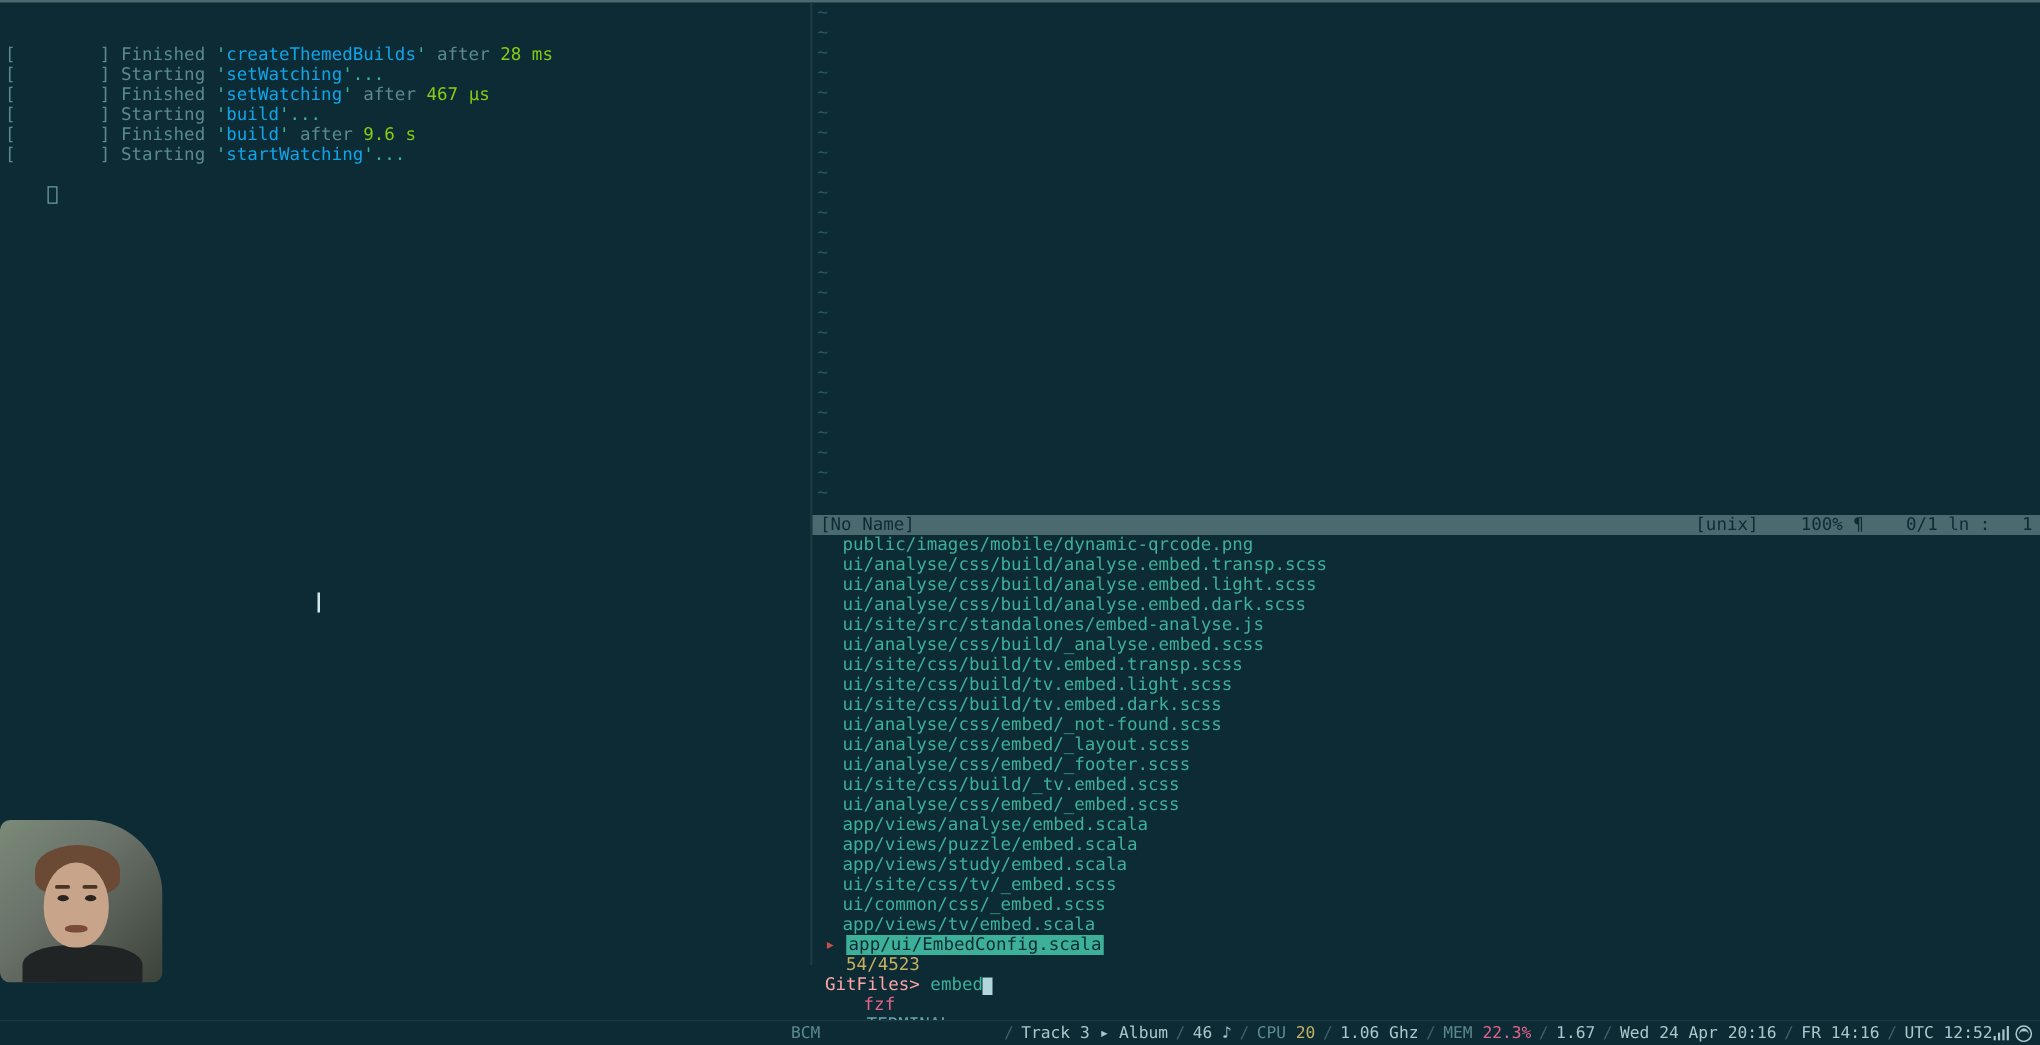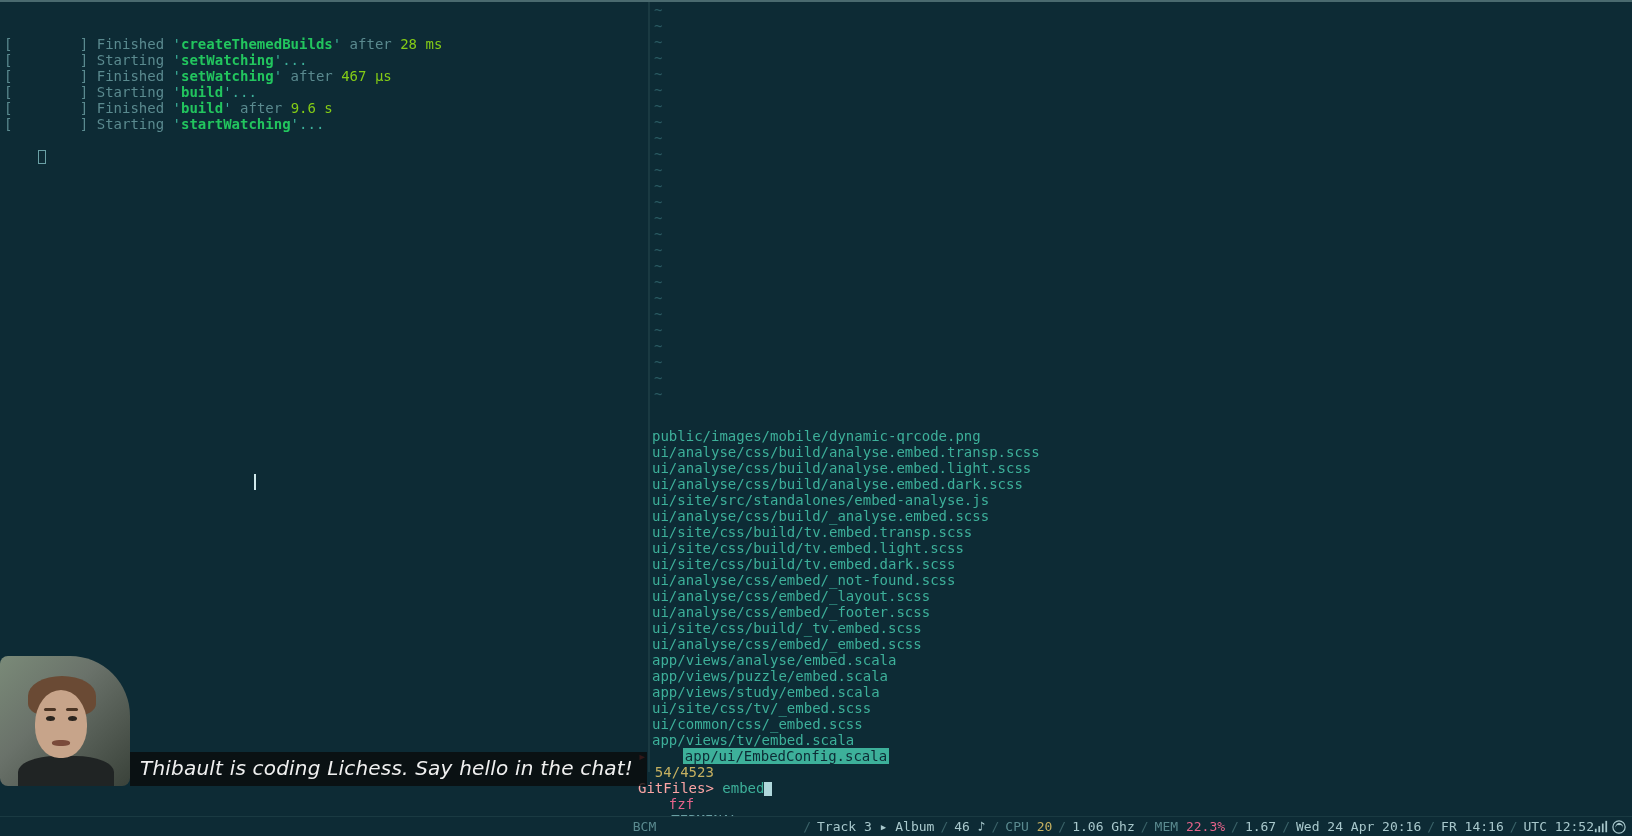--- a/index.html
+++ b/index.html
@@ -52,51 +52,50 @@
 }
 .tilde-col {
   white-space: pre;
   color: #2a5a62;
   padding-left: 4px;
 }
 .log-line { white-space: pre; }
 .green { color: #3db09a; }
 .dim   { color: #5a8a8f; }
 .pink  { color: #84cc16; }
-.blue  { color: #22c55e; font-weight: bold; }
+.blue  { color: #0ea5e9; }
 .cursor-box { display: inline-block; width: 8px; height: 14px; border: 1px solid #6aa0a5; vertical-align: middle; }
 
 .vim-status {
   position: absolute;
   top: 410px;
   left: 0; right: 0;
   height: 16px;
   background: #4a6a6f;
   color: #0d2b35;
   padding: 0 6px;
   display: flex;
   white-space: pre;
 }
 .vim-status .sp { flex: 1; }
 
 .fzf-list {
   position: absolute;
   top: 426px;
   left: 0; right: 0;
   bottom: 0;
-  padding-left: 2px;
+  padding-left: 24px;
   white-space: pre;
 }
 .fzf-line { color: #3db09a; height: 16px; }
 .fzf-selected {
   color: #0d2b35;
   background: #3db09a;
   display: inline-block;
   padding: 0 2px;
-  margin-left: 28px;
 }
 .fzf-marker { color: #c94f4f; }
 .fzf-count { color: #c5b060; }
 .fzf-prompt-line { color: #3db09a; }
 .fzf-prompt-label { color: #fca5a5; }
 .fzf-input-cursor {
   display: inline-block;
   width: 8px; height: 14px;
   background: #b0d8dc;
   vertical-align: text-bottom;
@@ -255,37 +254,45 @@
 ~
 ~
 ~
 ~
 ~
 ~
 ~
 ~
 </div>
 
+    <div class="vim-status">
+      <span>[No Name]</span>
+      <span class="sp"></span>
+      <span>[unix]</span>
+      <span>    </span>
+      <span>100% ¶</span>
+      <span>    </span>
+      <span>0/1 ln :   1</span>
+    </div>
 
     <div class="fzf-list" id="fzf-files"><div class="fzf-line">public/images/mobile/dynamic-qrcode.png</div><div class="fzf-line">ui/analyse/css/build/analyse.embed.transp.scss</div><div class="fzf-line">ui/analyse/css/build/analyse.embed.light.scss</div><div class="fzf-line">ui/analyse/css/build/analyse.embed.dark.scss</div><div class="fzf-line">ui/site/src/standalones/embed-analyse.js</div><div class="fzf-line">ui/analyse/css/build/_analyse.embed.scss</div><div class="fzf-line">ui/site/css/build/tv.embed.transp.scss</div><div class="fzf-line">ui/site/css/build/tv.embed.light.scss</div><div class="fzf-line">ui/site/css/build/tv.embed.dark.scss</div><div class="fzf-line">ui/analyse/css/embed/_not-found.scss</div><div class="fzf-line">ui/analyse/css/embed/_layout.scss</div><div class="fzf-line">ui/analyse/css/embed/_footer.scss</div><div class="fzf-line">ui/site/css/build/_tv.embed.scss</div><div class="fzf-line">ui/analyse/css/embed/_embed.scss</div><div class="fzf-line">app/views/analyse/embed.scala</div><div class="fzf-line">app/views/puzzle/embed.scala</div><div class="fzf-line">app/views/study/embed.scala</div><div class="fzf-line">ui/site/css/tv/_embed.scss</div><div class="fzf-line">ui/common/css/_embed.scss</div><div class="fzf-line">app/views/tv/embed.scala</div><div style="margin-left: -14px;"><span class="fzf-marker">▸ </span><span class="fzf-selected">app/ui/EmbedConfig.scala</span></div><div class="fzf-count" style="margin-left: -14px;">  54/4523</div><div class="fzf-prompt-line" style="margin-left: -14px;"><span class="fzf-prompt-label">GitFiles&gt; </span><span>embed</span><span class="fzf-input-cursor"></span></div><div class="fzf-title" style="margin-left: -14px;">  fzf</div><div class="mode-line" style="margin-left: -14px;">-- TERMINAL --</div></div>
   </div>
 
   <div class="webcam">
     <div class="bg"></div>
     <div class="shirt"></div>
     <div class="hair"></div>
     <div class="face"></div>
     <div class="brow browL"></div>
     <div class="brow browR"></div>
     <div class="eyeL"></div>
     <div class="eyeR"></div>
     <div class="mouth"></div>
   </div>
 
-  <div class="caption">Thibault is coding Lichess. Say hello in the chat!</div>
 
   <div class="bottombar">
     <span class="fill"></span>
     <span class="stat-dim">BCM </span>
     <span class="stat-green">357 kB/s↑ </span>
     <span class="stat-green">7 kB/s↓</span>
     <span class="sep">/</span>
     <span class="stat-white">Track 3 ▸ Album</span>
     <span class="sep">/</span>
     <span class="stat-white">46 ♪</span>

